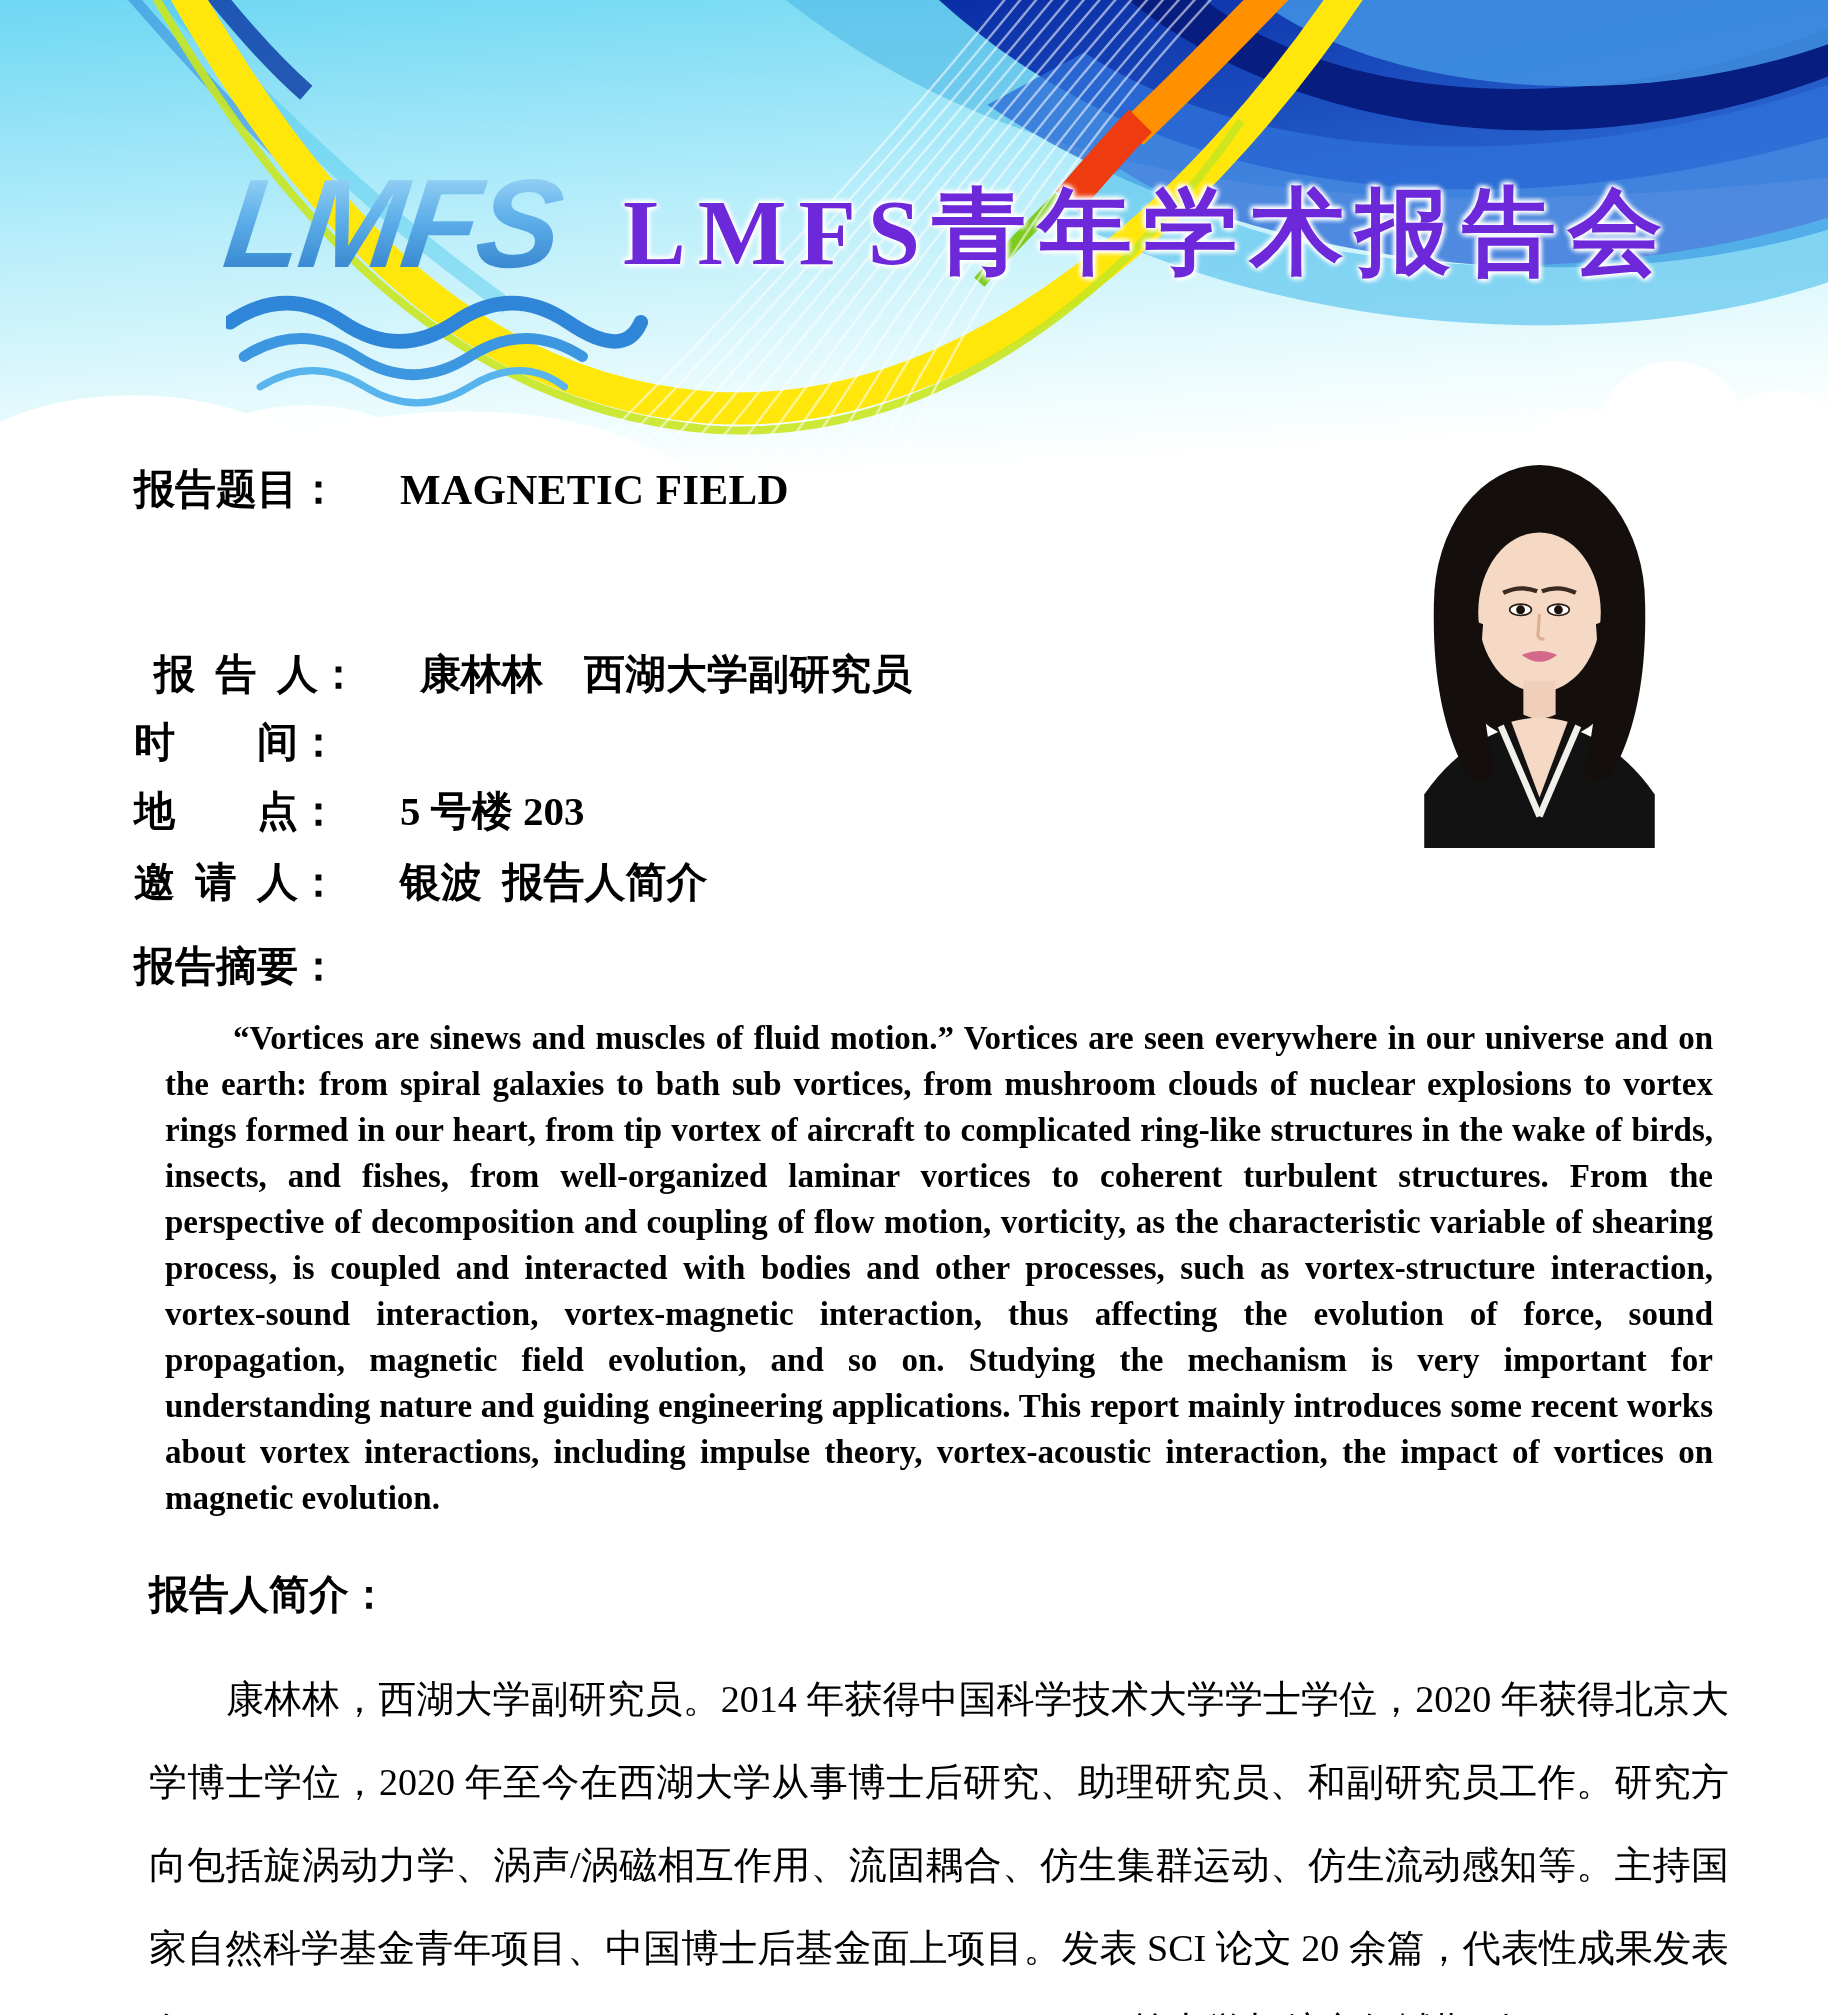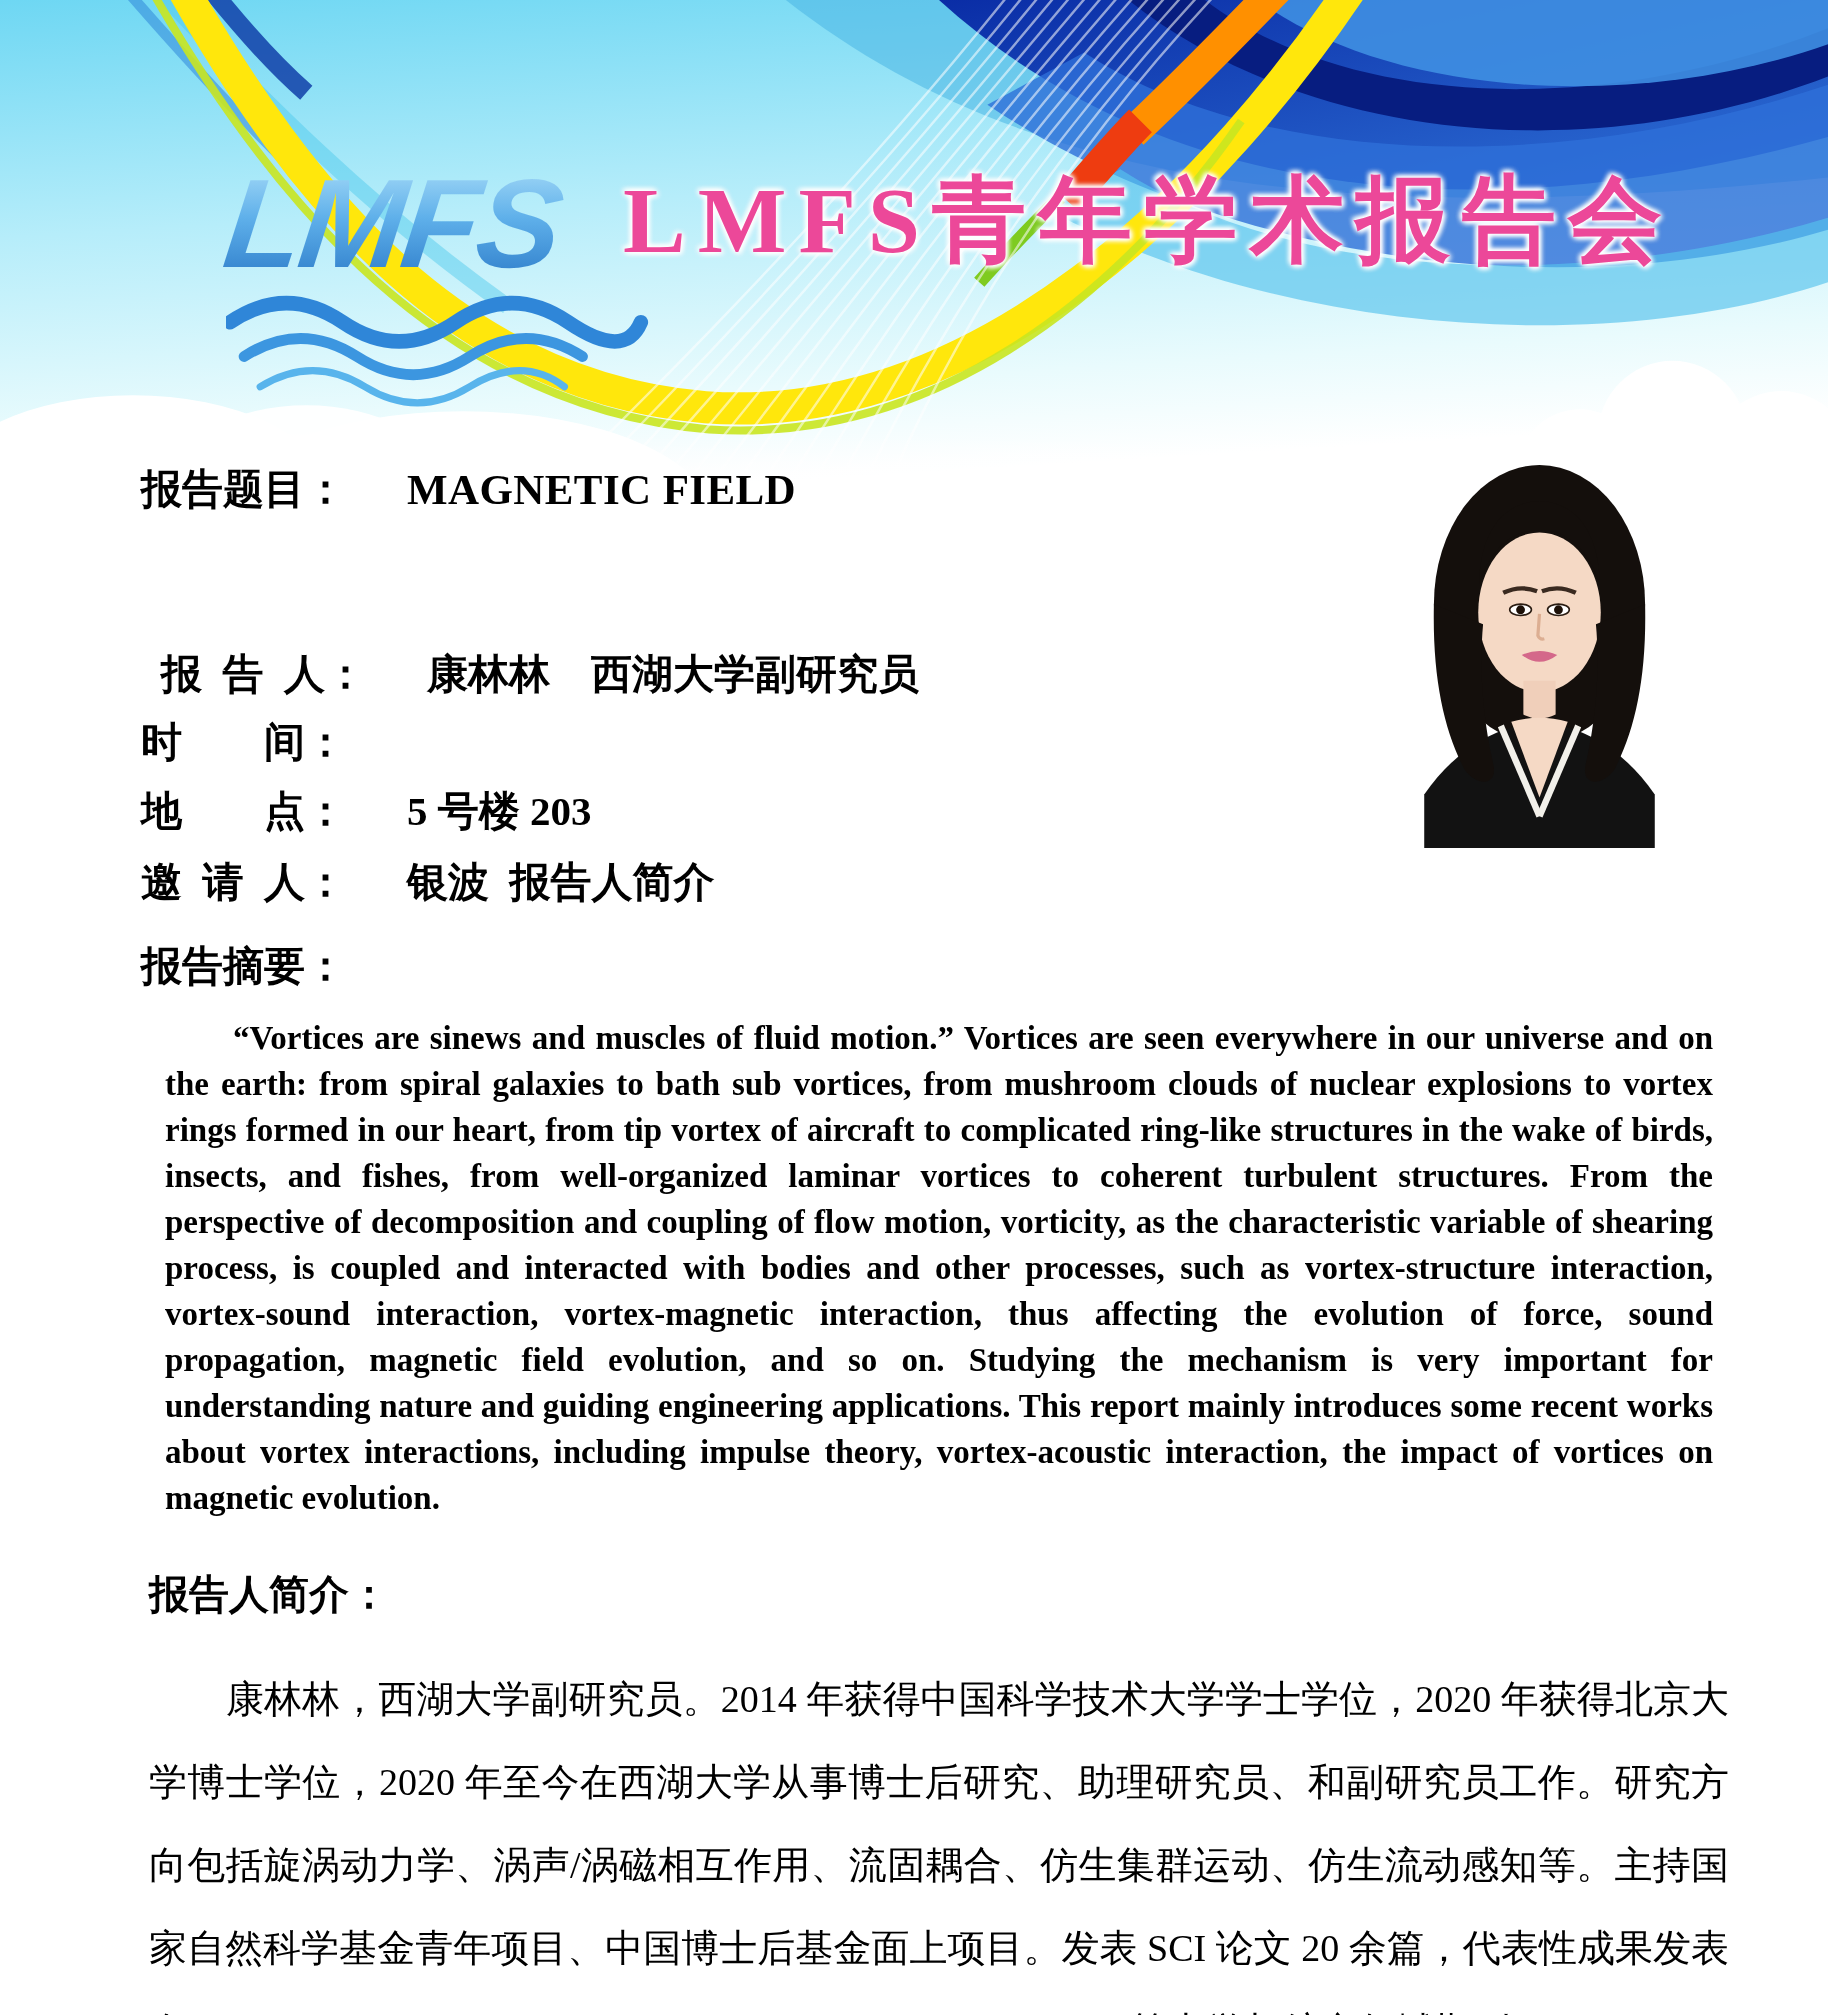--- a/index.html
+++ b/index.html
@@ -7,25 +7,25 @@
         font-family:"Liberation Serif","DejaVu Serif",serif;color:#000;}
   svg{display:block;}
   
   .header-svg{position:absolute;top:0;left:0;z-index:1;}
   .logo{position:absolute;left:226px;top:161px;width:435px;height:282px;z-index:2;}
   .logo-text{font-family:"Liberation Sans","DejaVu Sans",sans-serif;font-style:italic;font-weight:bold;
              font-size:126px;line-height:1;letter-spacing:-2.4px;transform:skewX(-7deg);
              background:linear-gradient(180deg,#a8dcf8 0%,#5fb0ea 45%,#2b7ac8 100%);
              -webkit-background-clip:text;background-clip:text;color:transparent;}
   .logo-waves{position:absolute;left:0;top:133px;}
-  .poster-title{position:absolute;left:623px;top:173px;z-index:3;margin:0;white-space:nowrap;
-             font-size:94px;font-weight:bold;letter-spacing:12px;color:#ec4899;line-height:1;
+  .poster-title{position:absolute;left:623px;top:185px;z-index:3;margin:0;white-space:nowrap;
+             font-size:94px;font-weight:bold;letter-spacing:12px;color:#6d28d9;line-height:1;
              text-shadow:0 0 6.4px #fff,0 0 6.4px #fff,2px 2px 4.8px #fff,-2px -2px 4.8px #fff,0 0 1.6px #fff;}
   
-  .info-row{position:absolute;left:141px;z-index:3;display:flex;align-items:flex-end;
+  .info-row{position:absolute;left:134px;z-index:3;display:flex;align-items:flex-end;
             font-size:41px;font-weight:bold;line-height:68px;}
   .info-label{display:inline-block;width:220px;margin-right:46px;white-space:pre;flex:none;}
   .info-value{white-space:pre;}
   #row-title{top:455px;}
   #row-speaker{top:640px;margin-left:20px;}
   #row-time{top:708px;}
   #row-place{top:777px;}
   #row-inviter{top:848px;}
   #row-abstract-label{top:932px;}
   .title-lines{width:972px;font-size:43px;line-height:67px;letter-spacing:0.4px;}

